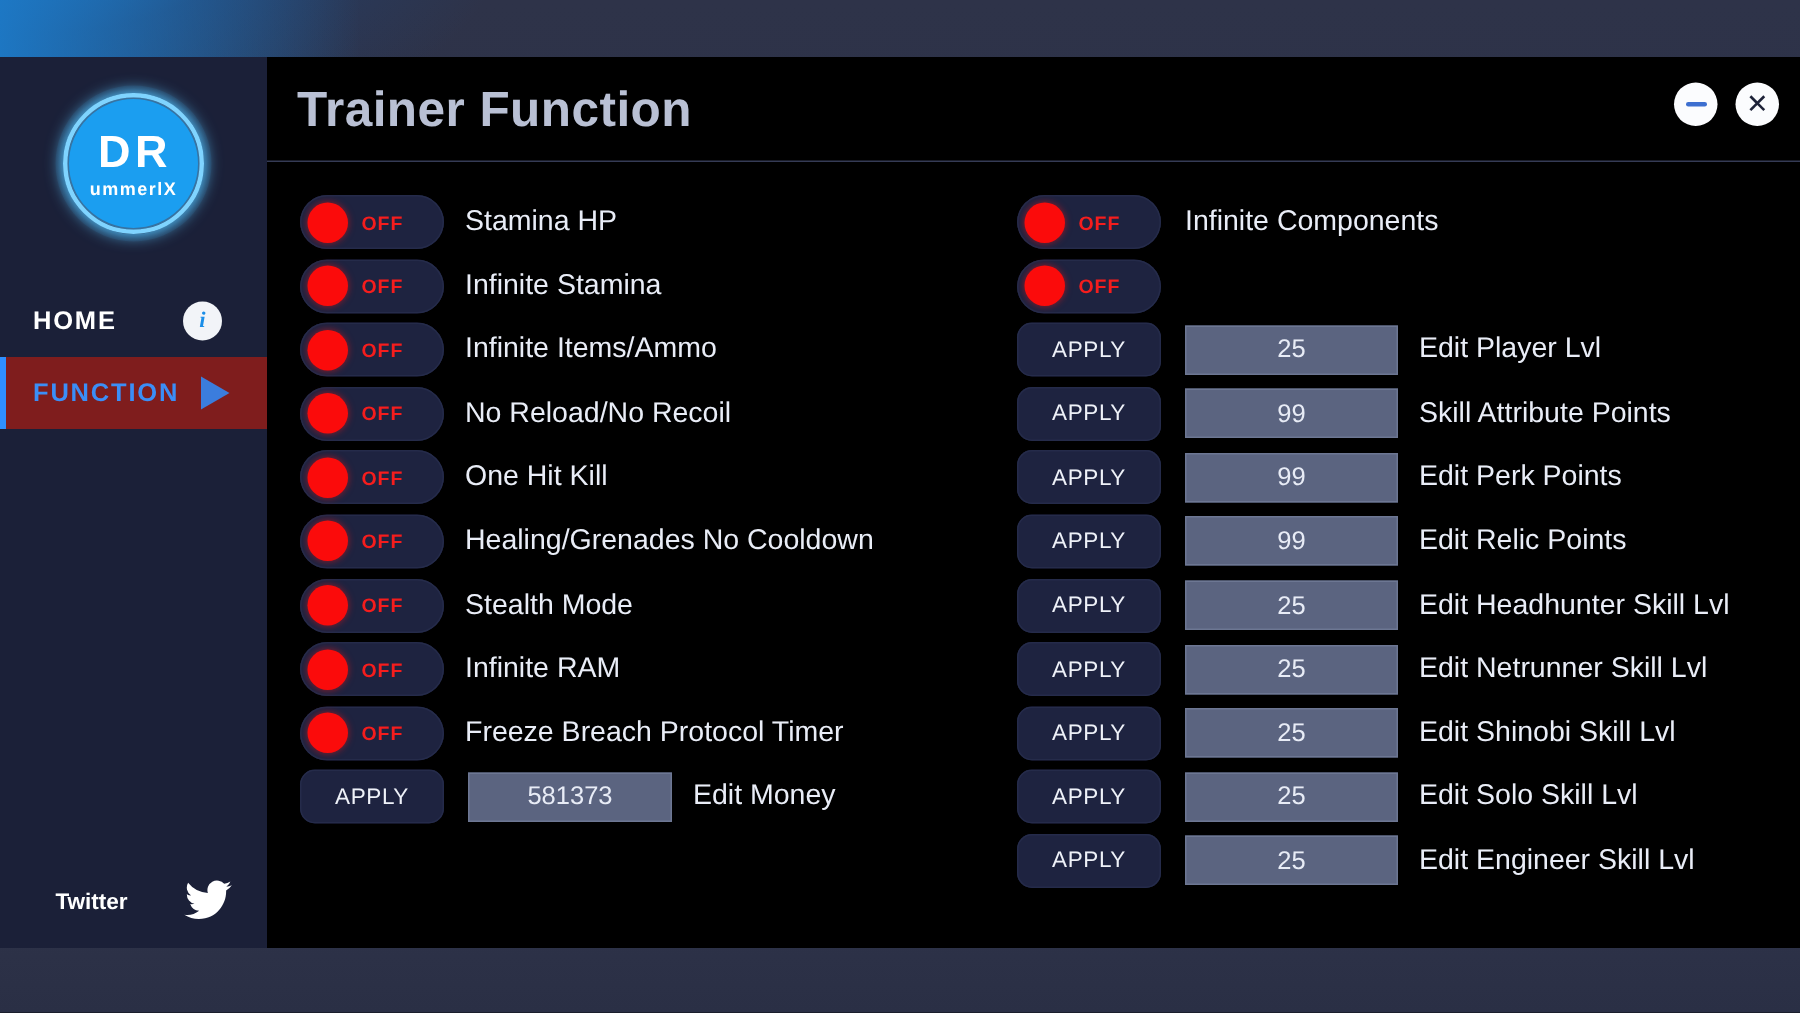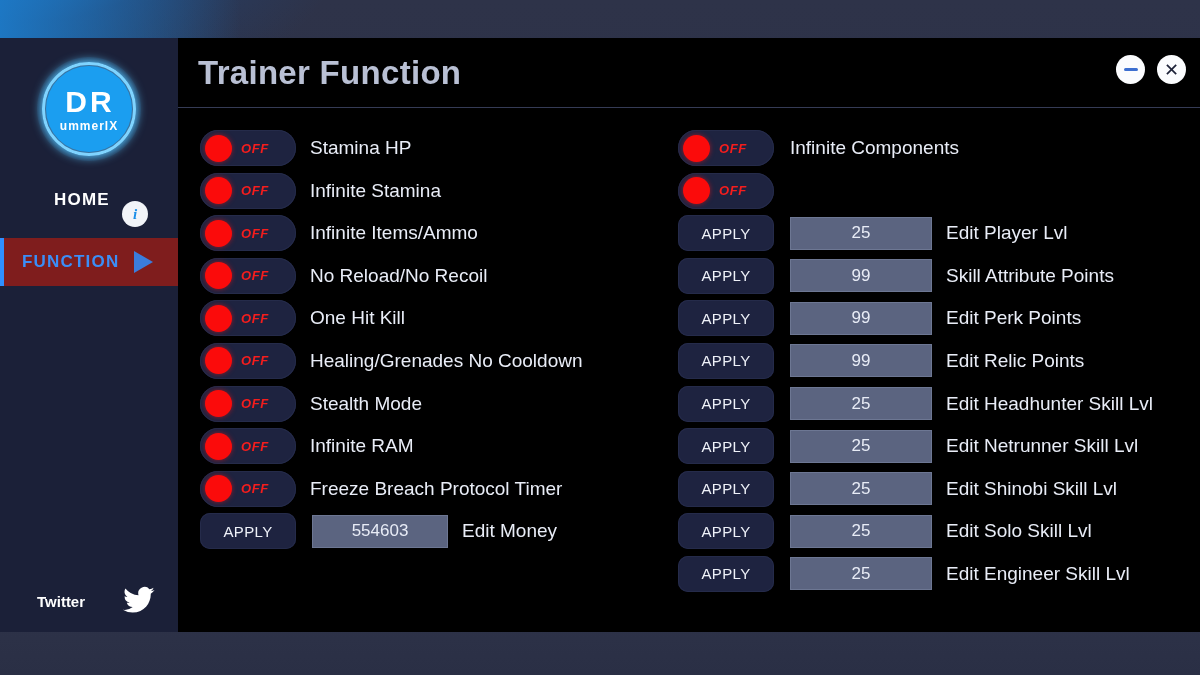--- a/index.html
+++ b/index.html
@@ -53,21 +53,21 @@
   .logo-dr{
     color:#fff; font-weight:bold; font-size:30px; letter-spacing:3px;
     line-height:1; margin-left:2px;
   }
   .logo-sub{
     color:#fff; font-weight:bold; font-size:12px; letter-spacing:1px;
     line-height:1; margin-top:3px;
   }
   .nav-home{
     position:absolute; left:0; top:152px; width:178px; height:48px;
-    display:flex; align-items:flex-start;padding-left:32px;
+    display:flex; align-items:center;
   }
   .nav-home .lbl{
     color:#ffffff; font-weight:bold; font-size:17px; letter-spacing:1.2px;
     margin-left:22px;
   }
   .info-badge{
     position:absolute; left:122px; top:11px;
     width:26px; height:26px; border-radius:50%;
     background:#f2f4f8;
     display:flex; align-items:center; justify-content:center;
@@ -141,21 +141,20 @@
   }
   .knob{
     width:27px;height:27px;border-radius:50%;
     background:#fb0b0b;
     margin-left:5px;
     box-shadow:0 0 5px rgba(255,20,20,.55);
   }
   .tgl-state{
     color:#f51d1d; font-size:13px; font-weight:bold; letter-spacing:.6px;
     margin-left:9px;
-    font-style:italic;
   }
   .apply-btn{
     width:96px;height:36px;border-radius:10px;
     background:#1e2340;
     flex:0 0 96px;
     display:flex;align-items:center;justify-content:center;
     color:#eef1f8; font-size:15px; letter-spacing:.4px;
     box-shadow:inset 0 0 0 1px #252b4a;
   }
   .num-input{
@@ -286,21 +285,21 @@
         </div>
         <div class="row">
           <div class="toggle">
             <div class="knob"></div>
             <span class="tgl-state">OFF</span>
           </div>
           <span class="row-label">Freeze Breach Protocol Timer</span>
         </div>
         <div class="row has-input">
           <div class="apply-btn">APPLY</div>
-          <div class="num-input">554603</div>
+          <div class="num-input">581373</div>
           <span class="row-label">Edit Money</span>
         </div>
       </div>
     <div class="col" id="col-right">
         <div class="row">
           <div class="toggle">
             <div class="knob"></div>
             <span class="tgl-state">OFF</span>
           </div>
           <span class="row-label">Infinite Components</span>

